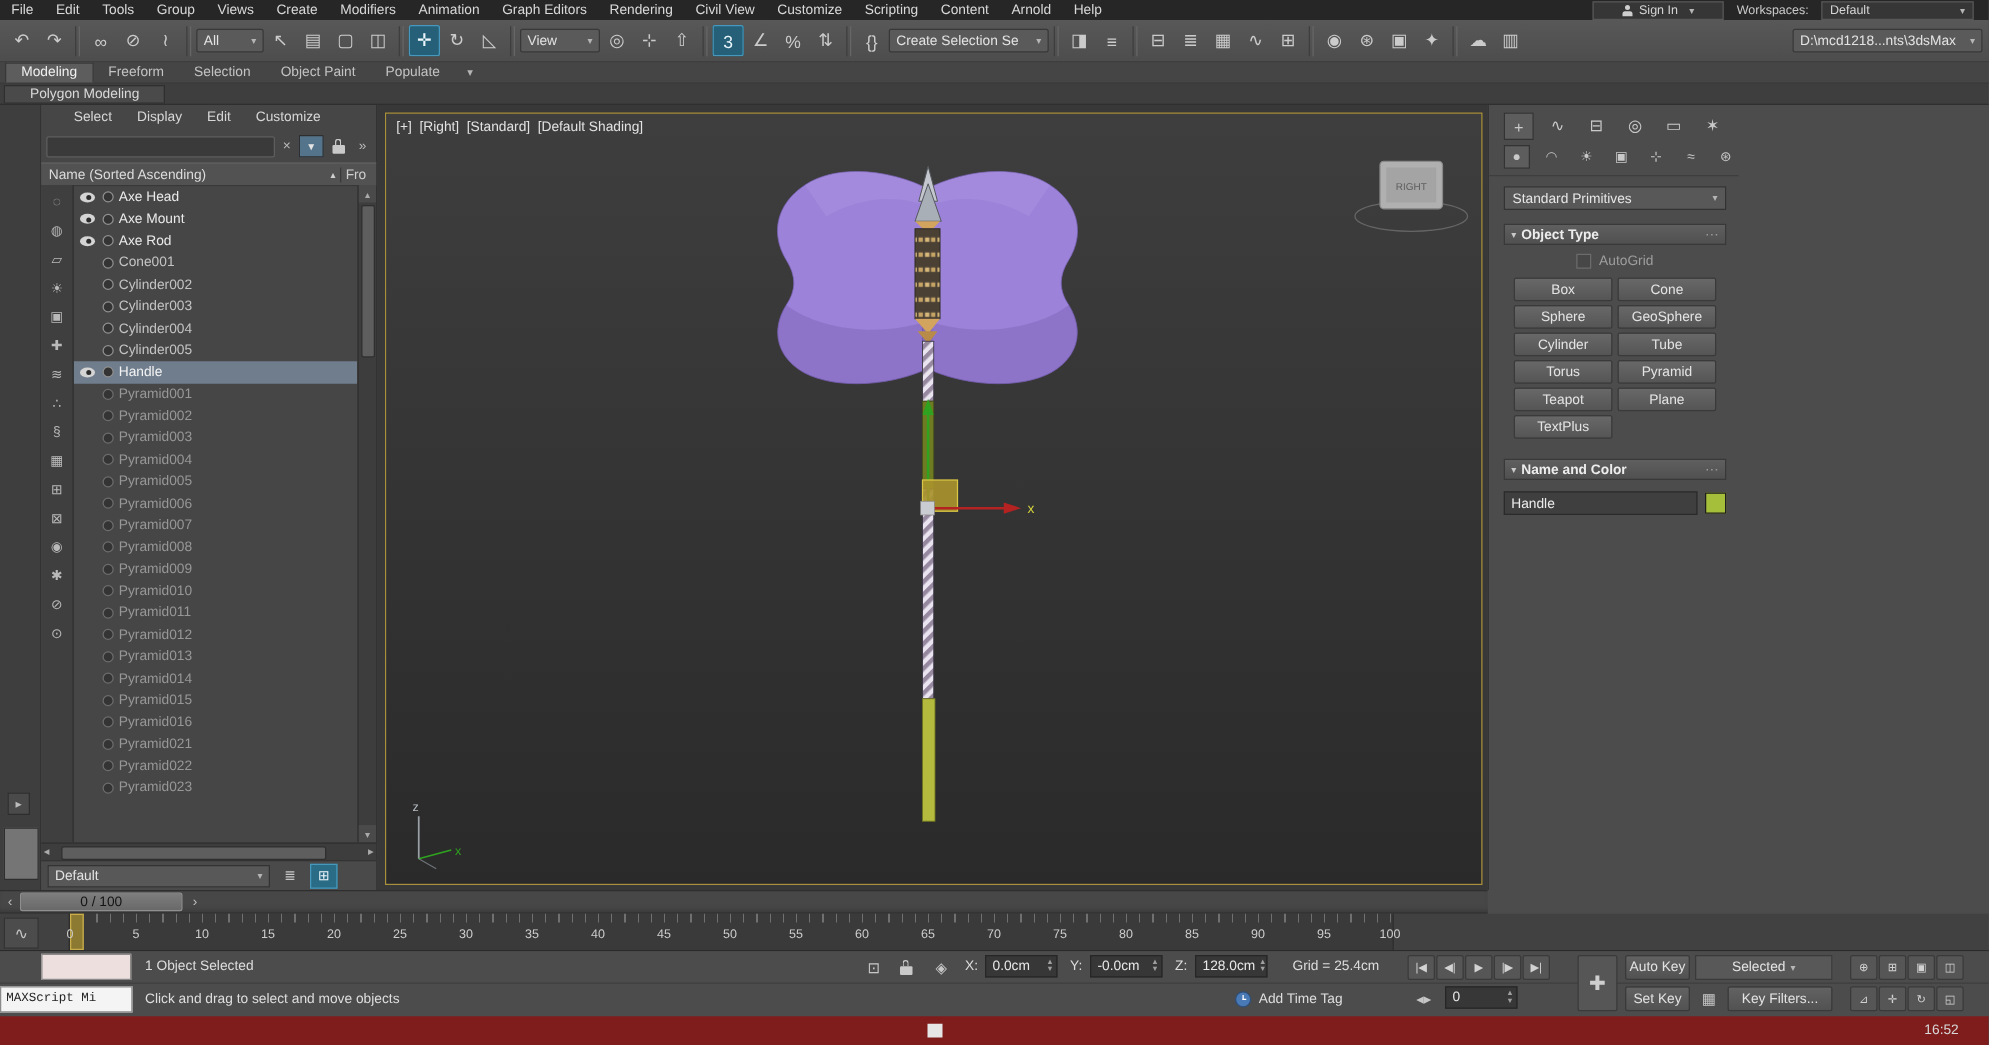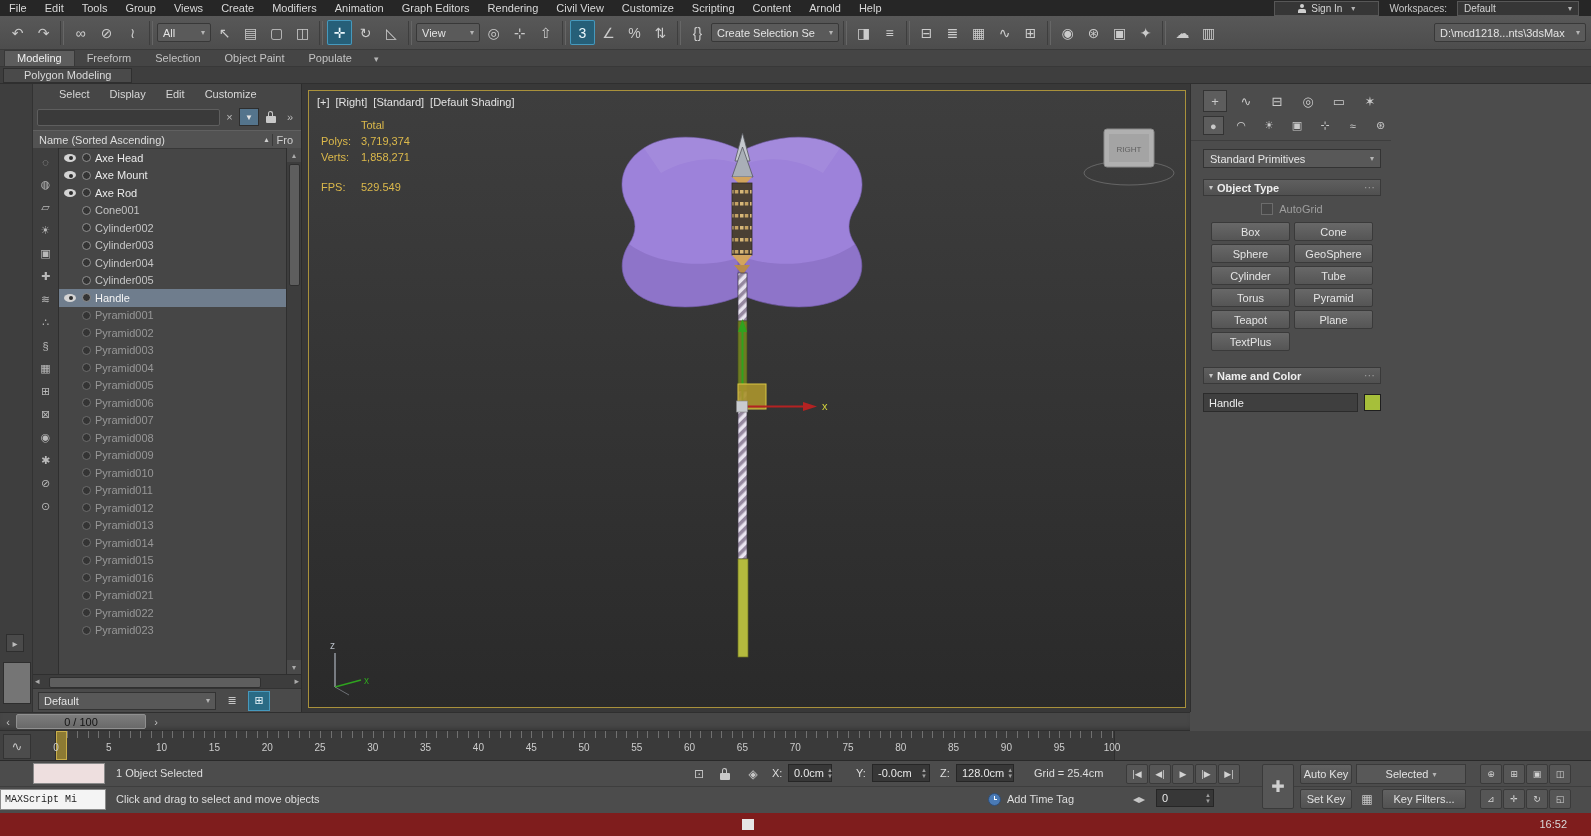--- a/index.html
+++ b/index.html
@@ -548,26 +548,20 @@
         </g>
       </svg>
 
       <div class="vp-label">
         <span>[+]</span>
         <span>[Right]</span>
         <span>[Standard]</span>
         <span>[Default Shading]</span>
       </div>
 
-      <div class="vp-stats">
-        <div class="stat-row"><span class="stat-label"></span><span class="stat-value">Total</span></div>
-        <div class="stat-row"><span class="stat-label">Polys:</span><span class="stat-value">3,719,374</span></div>
-        <div class="stat-row"><span class="stat-label">Verts:</span><span class="stat-value">1,858,271</span></div>
-        <div class="stat-row fps"><span class="stat-label">FPS:</span><span class="stat-value">529.549</span></div>
-      </div>
     </div>
   </div>
 
   <div class="cmd-panel">
     <div class="cp-row">
         <div class="cp-icon active">+</div>
         <div class="cp-icon">∿</div>
         <div class="cp-icon">⊟</div>
         <div class="cp-icon">◎</div>
         <div class="cp-icon">▭</div>
@@ -670,21 +664,21 @@
   <div class="sb-text" style="left:116px;top:6px">1 Object Selected</div>
   <div class="sb-text" style="left:116px;top:32px">Click and drag to select and move objects</div>
 
   <div class="sb-ibtn" style="left:688px;top:3px">⊡</div>
   <div class="sb-ibtn" style="left:714px;top:3px">
     <span class="lock-icon"></span>
   </div>
   <div class="sb-ibtn" style="left:742px;top:3px">◈</div>
 
   <div class="sb-text" style="left:772px;top:6px">X:</div>
-  <div class="numfield" style="left:788px;top:3px;width:44px">
+  <div class="numfield" style="left:788px;top:3px;width:58px">
     <span class="nf-val">0.0cm</span>
     <span class="spin"></span>
   </div>
   <div class="sb-text" style="left:856px;top:6px">Y:</div>
   <div class="numfield" style="left:872px;top:3px;width:58px">
     <span class="nf-val">-0.0cm</span>
     <span class="spin"></span>
   </div>
   <div class="sb-text" style="left:940px;top:6px">Z:</div>
   <div class="numfield" style="left:956px;top:3px;width:58px">

